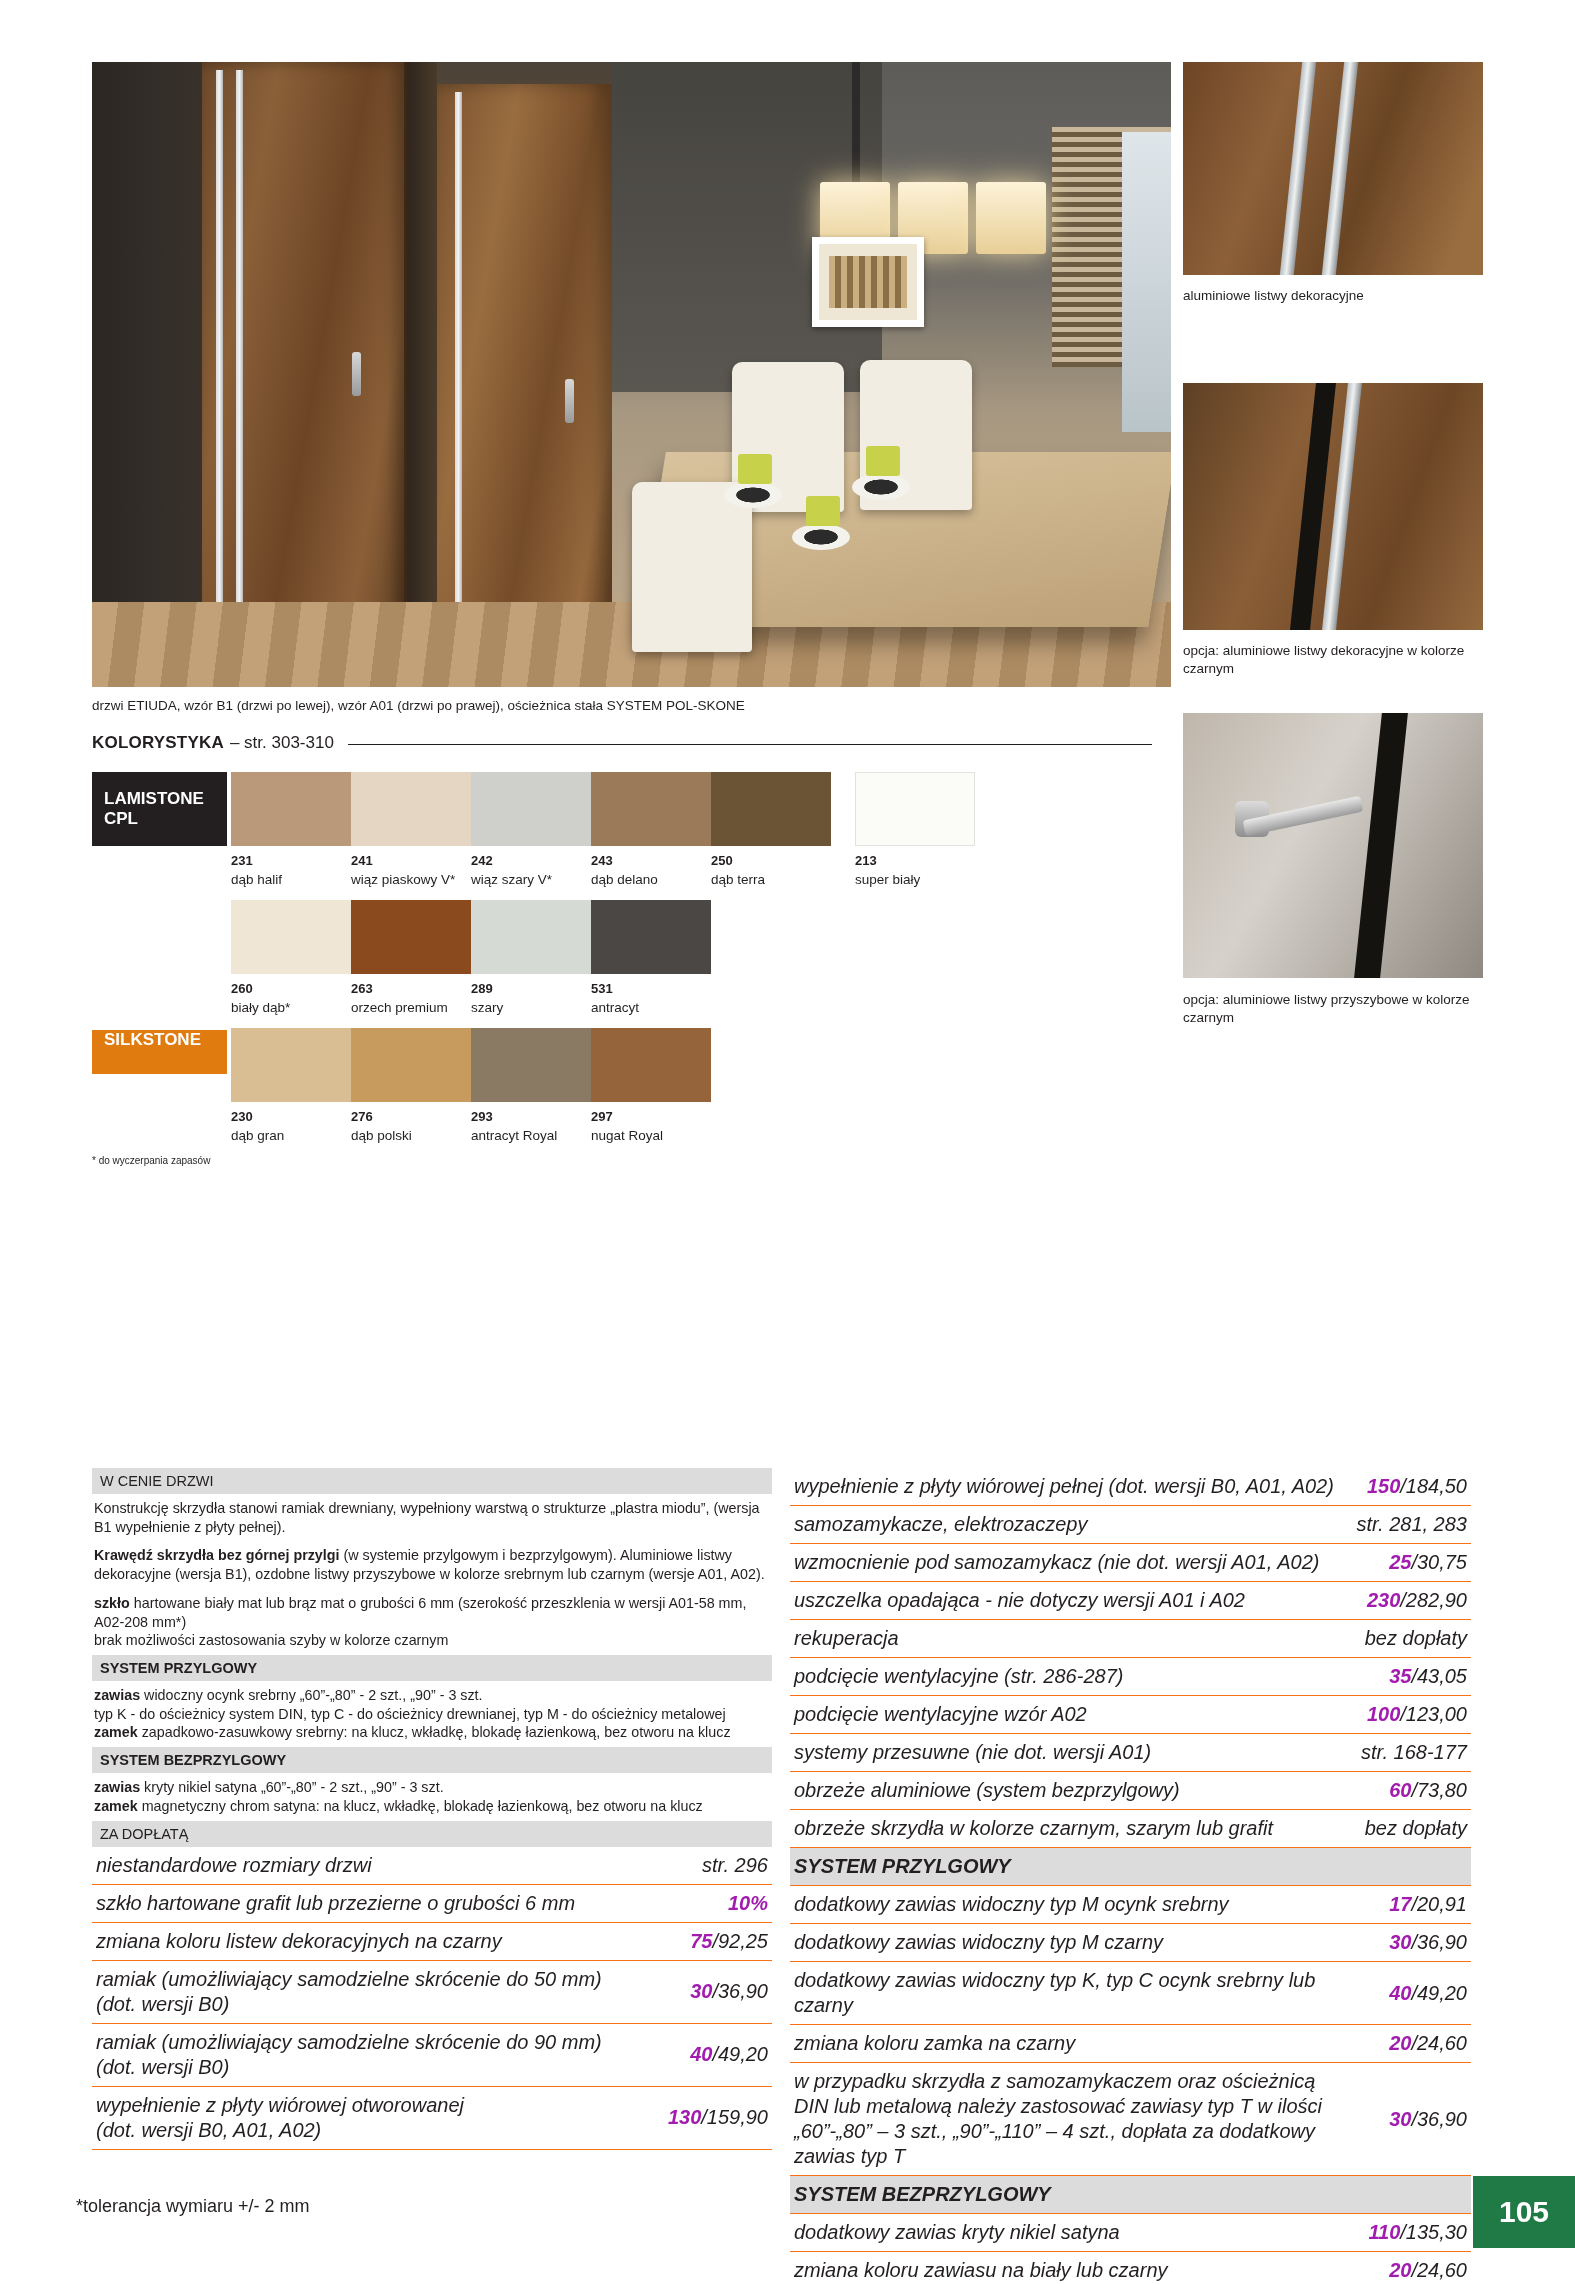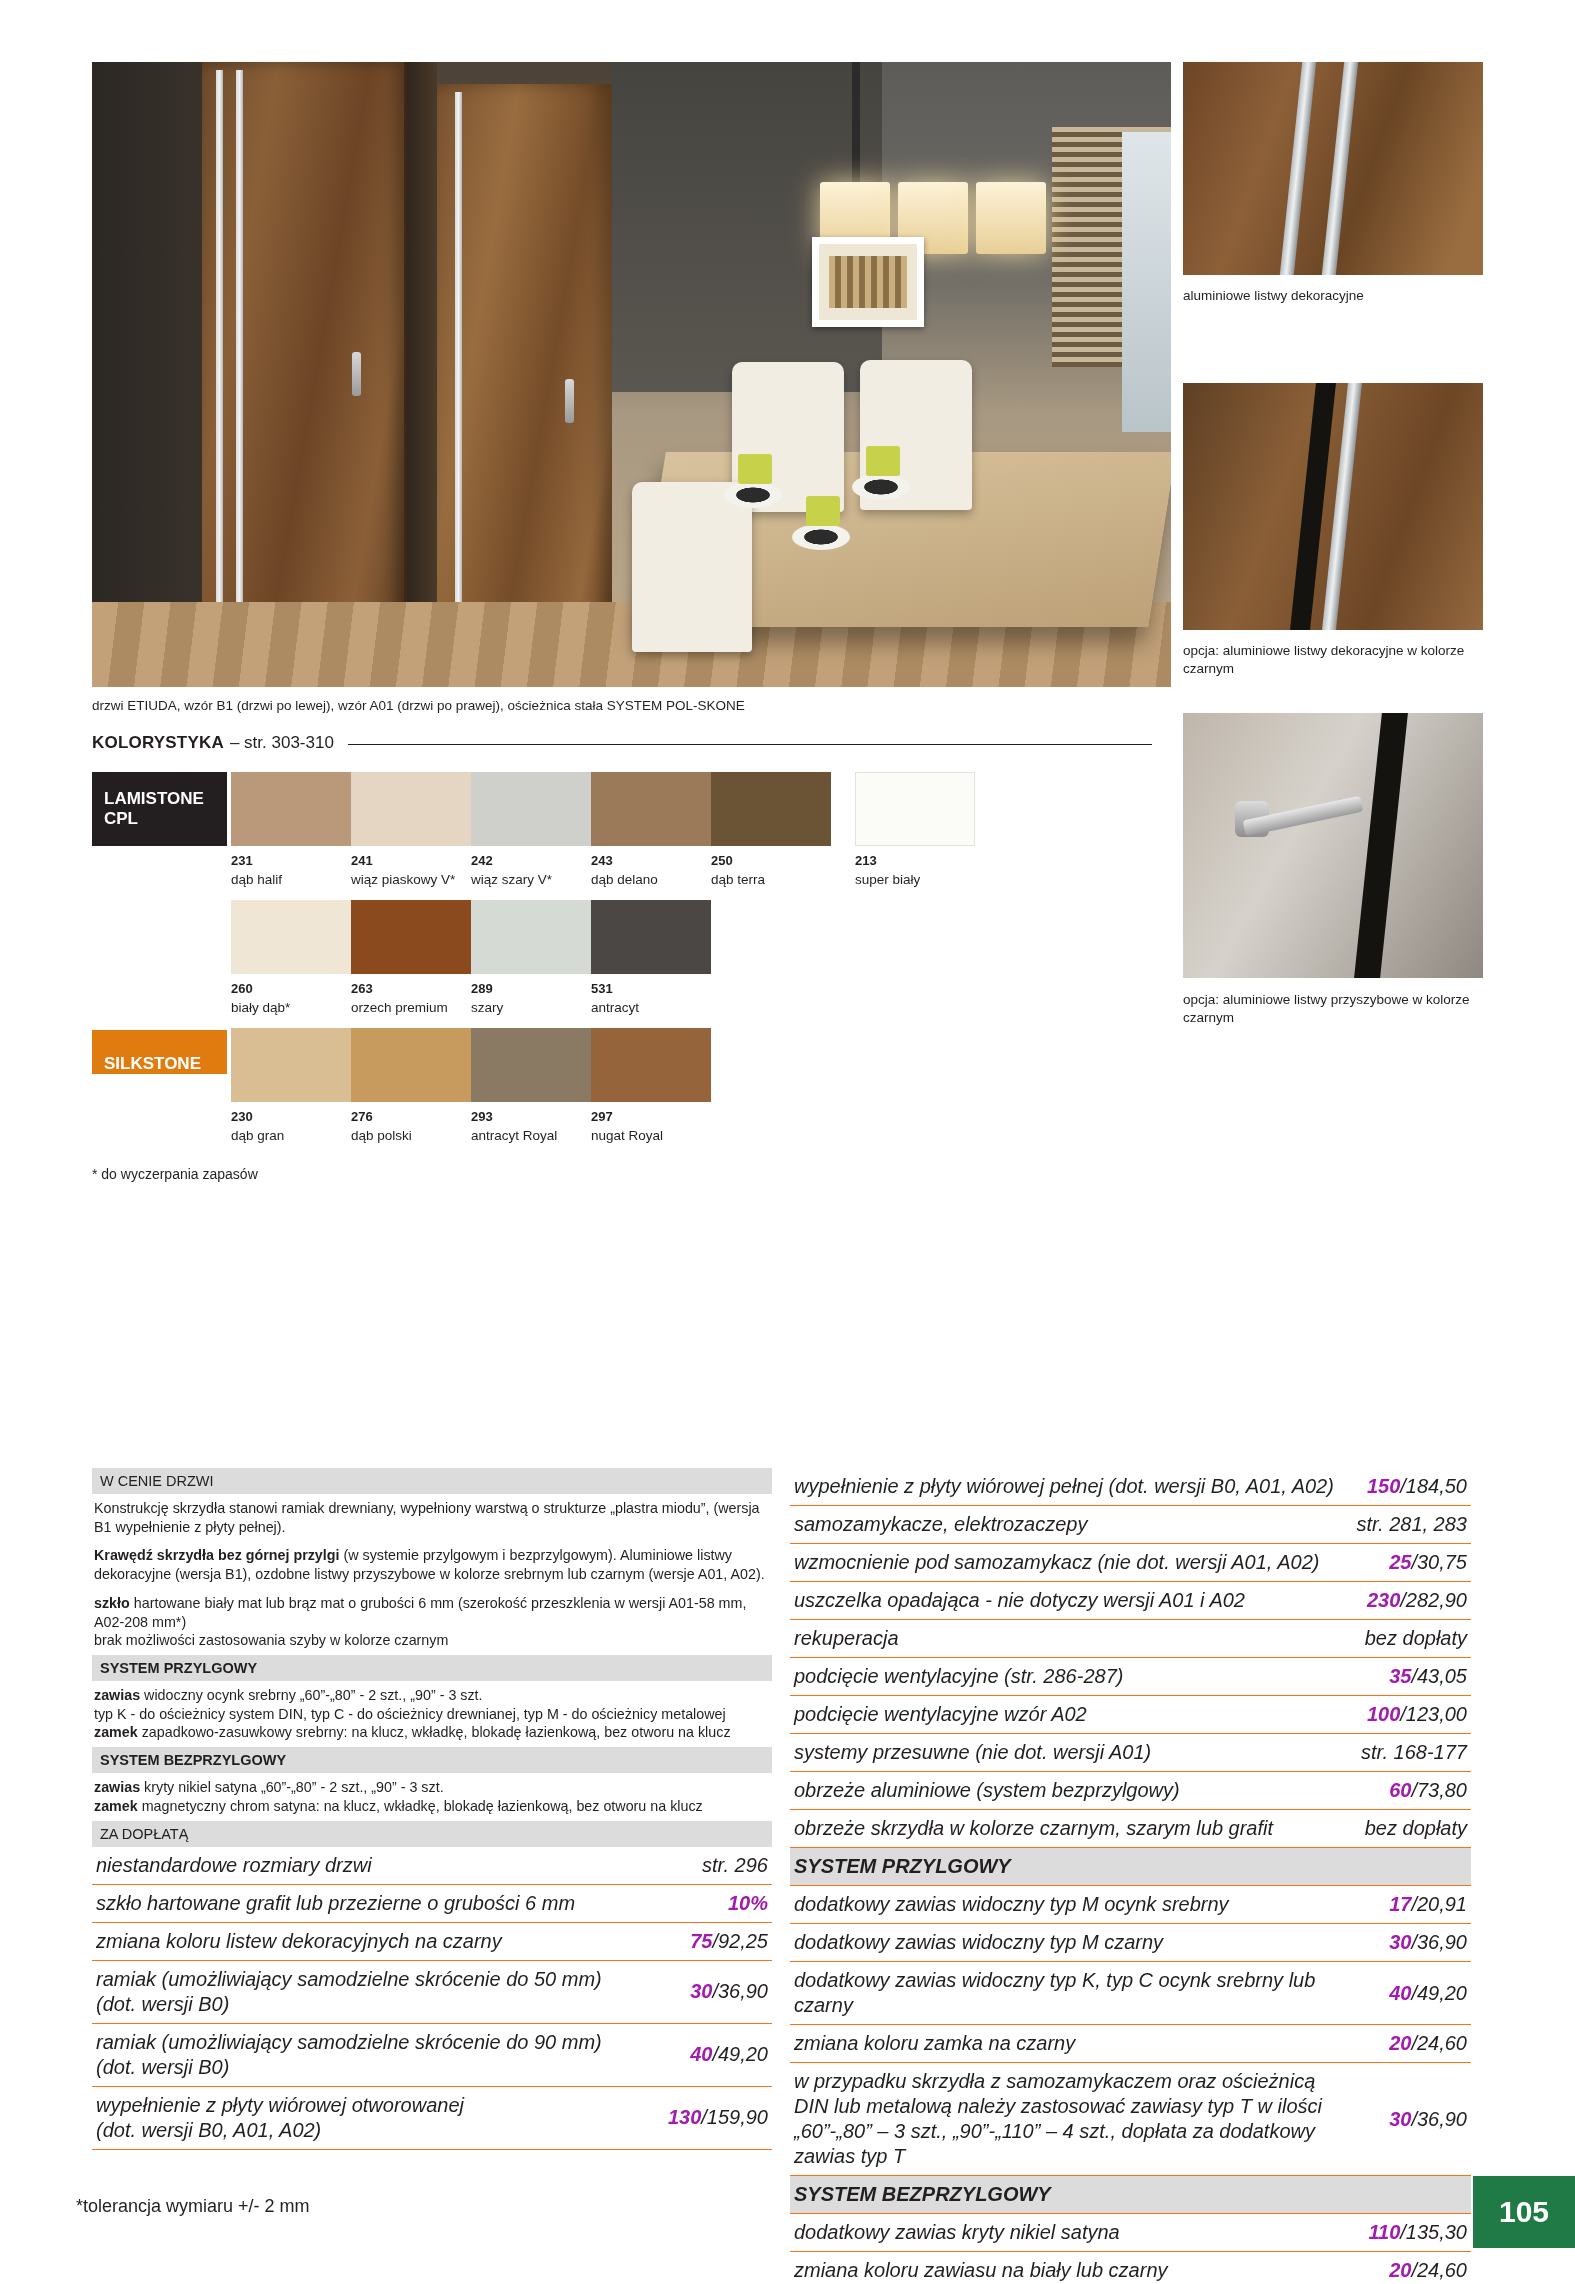--- a/index.html
+++ b/index.html
@@ -94,27 +94,27 @@
 
   
   .kolor-head { position:absolute; left:92px; top:733px; display:flex; align-items:center; width:1060px; }
   .kolor-head .t1 { font-weight:bold; font-size:17px; letter-spacing:.2px; }
   .kolor-head .t2 { font-size:17px; margin-left:6px; }
   .kolor-head .rule { flex:1; height:1px; background:#231f20; margin-left:14px; margin-top:3px;}
 
   .badge { position:absolute; width:135px; height:74px; color:#fff; font-weight:bold;
     font-size:17px; display:flex; align-items:center; padding-left:12px; line-height:1.15; }
   .badge-lami { left:92px; top:772px; background:#231f20; }
-  .badge-silk { left:92px; top:1030px; background:#e07b10; height:44px; align-items:flex-end;}
+  .badge-silk { left:92px; top:1030px; background:#e07b10; height:44px; align-items:flex-start;}
 
   .swatch { position:absolute; width:120px; height:74px; }
   .sw-label { position:absolute; font-size:13px; font-weight:bold; }
   .sw-name { position:absolute; font-size:13.5px; line-height:1.22; width:125px; }
 
-  .footnote { position:absolute; left:92px; top:1155px; font-size:14px;margin-top:11px; }
+  .footnote { position:absolute; left:92px; top:1155px; font-size:10px; }
 
   
   .colL { position:absolute; left:92px; top:1468px; width:680px; }
   .colR { position:absolute; left:790px; top:1468px; width:681px; }
 
   .sec-head { background:#dcdcdc; font-size:14.5px; padding:5px 8px; font-weight:normal; }
   .sec-head.bold { font-weight:bold; }
   .para { font-size:14.3px; line-height:1.31; padding:5px 2px 5px 2px; }
   .para b { font-weight:bold;margin-top:39px; }
 

